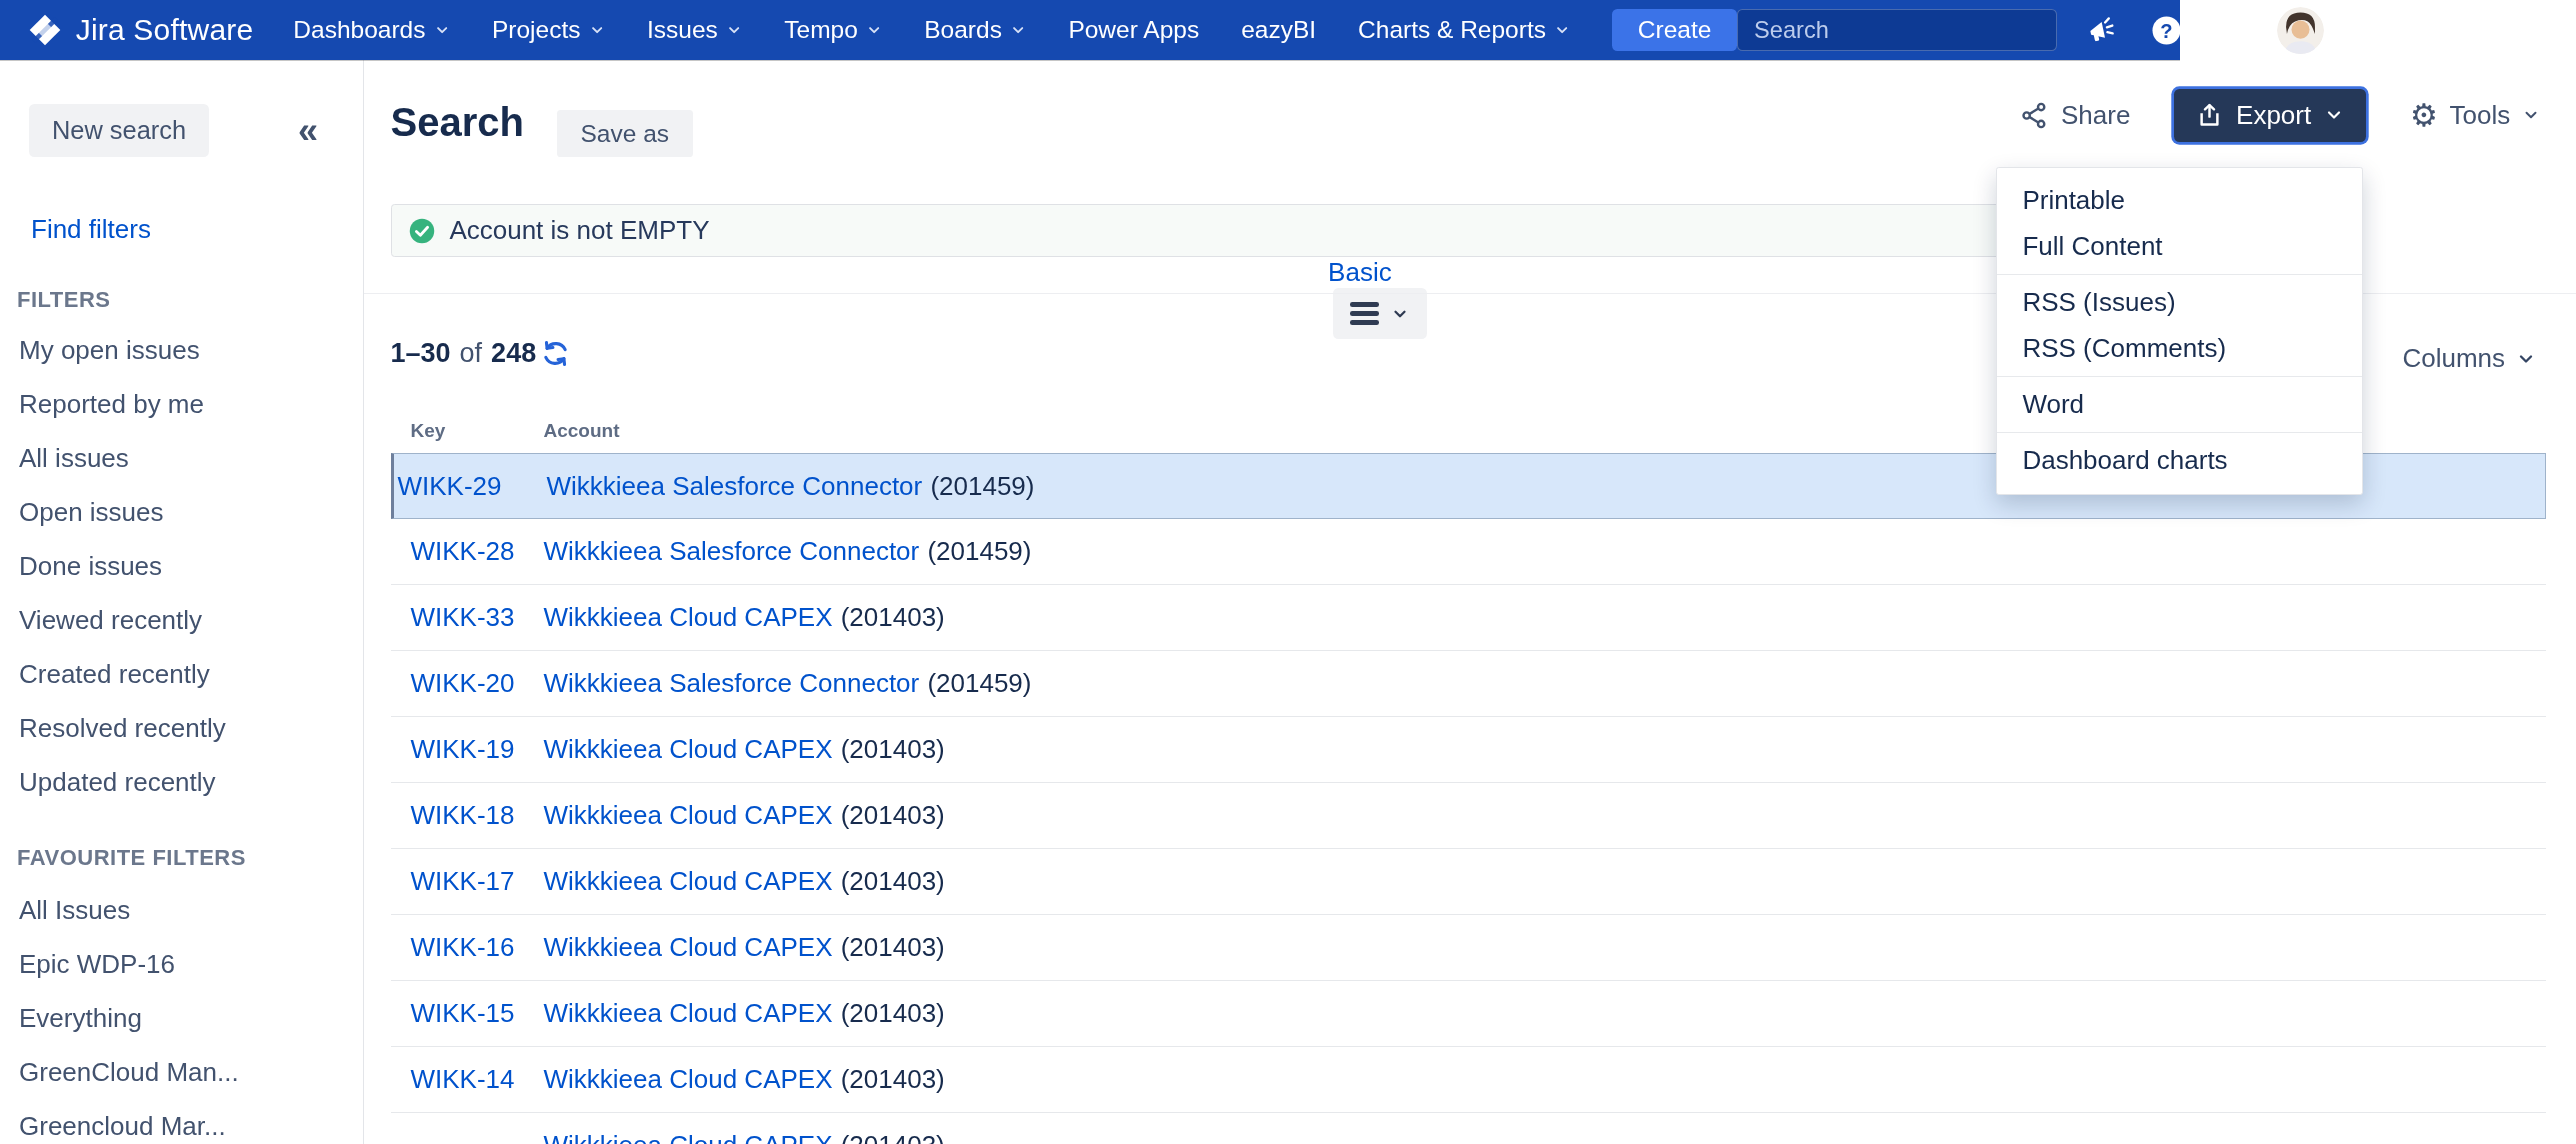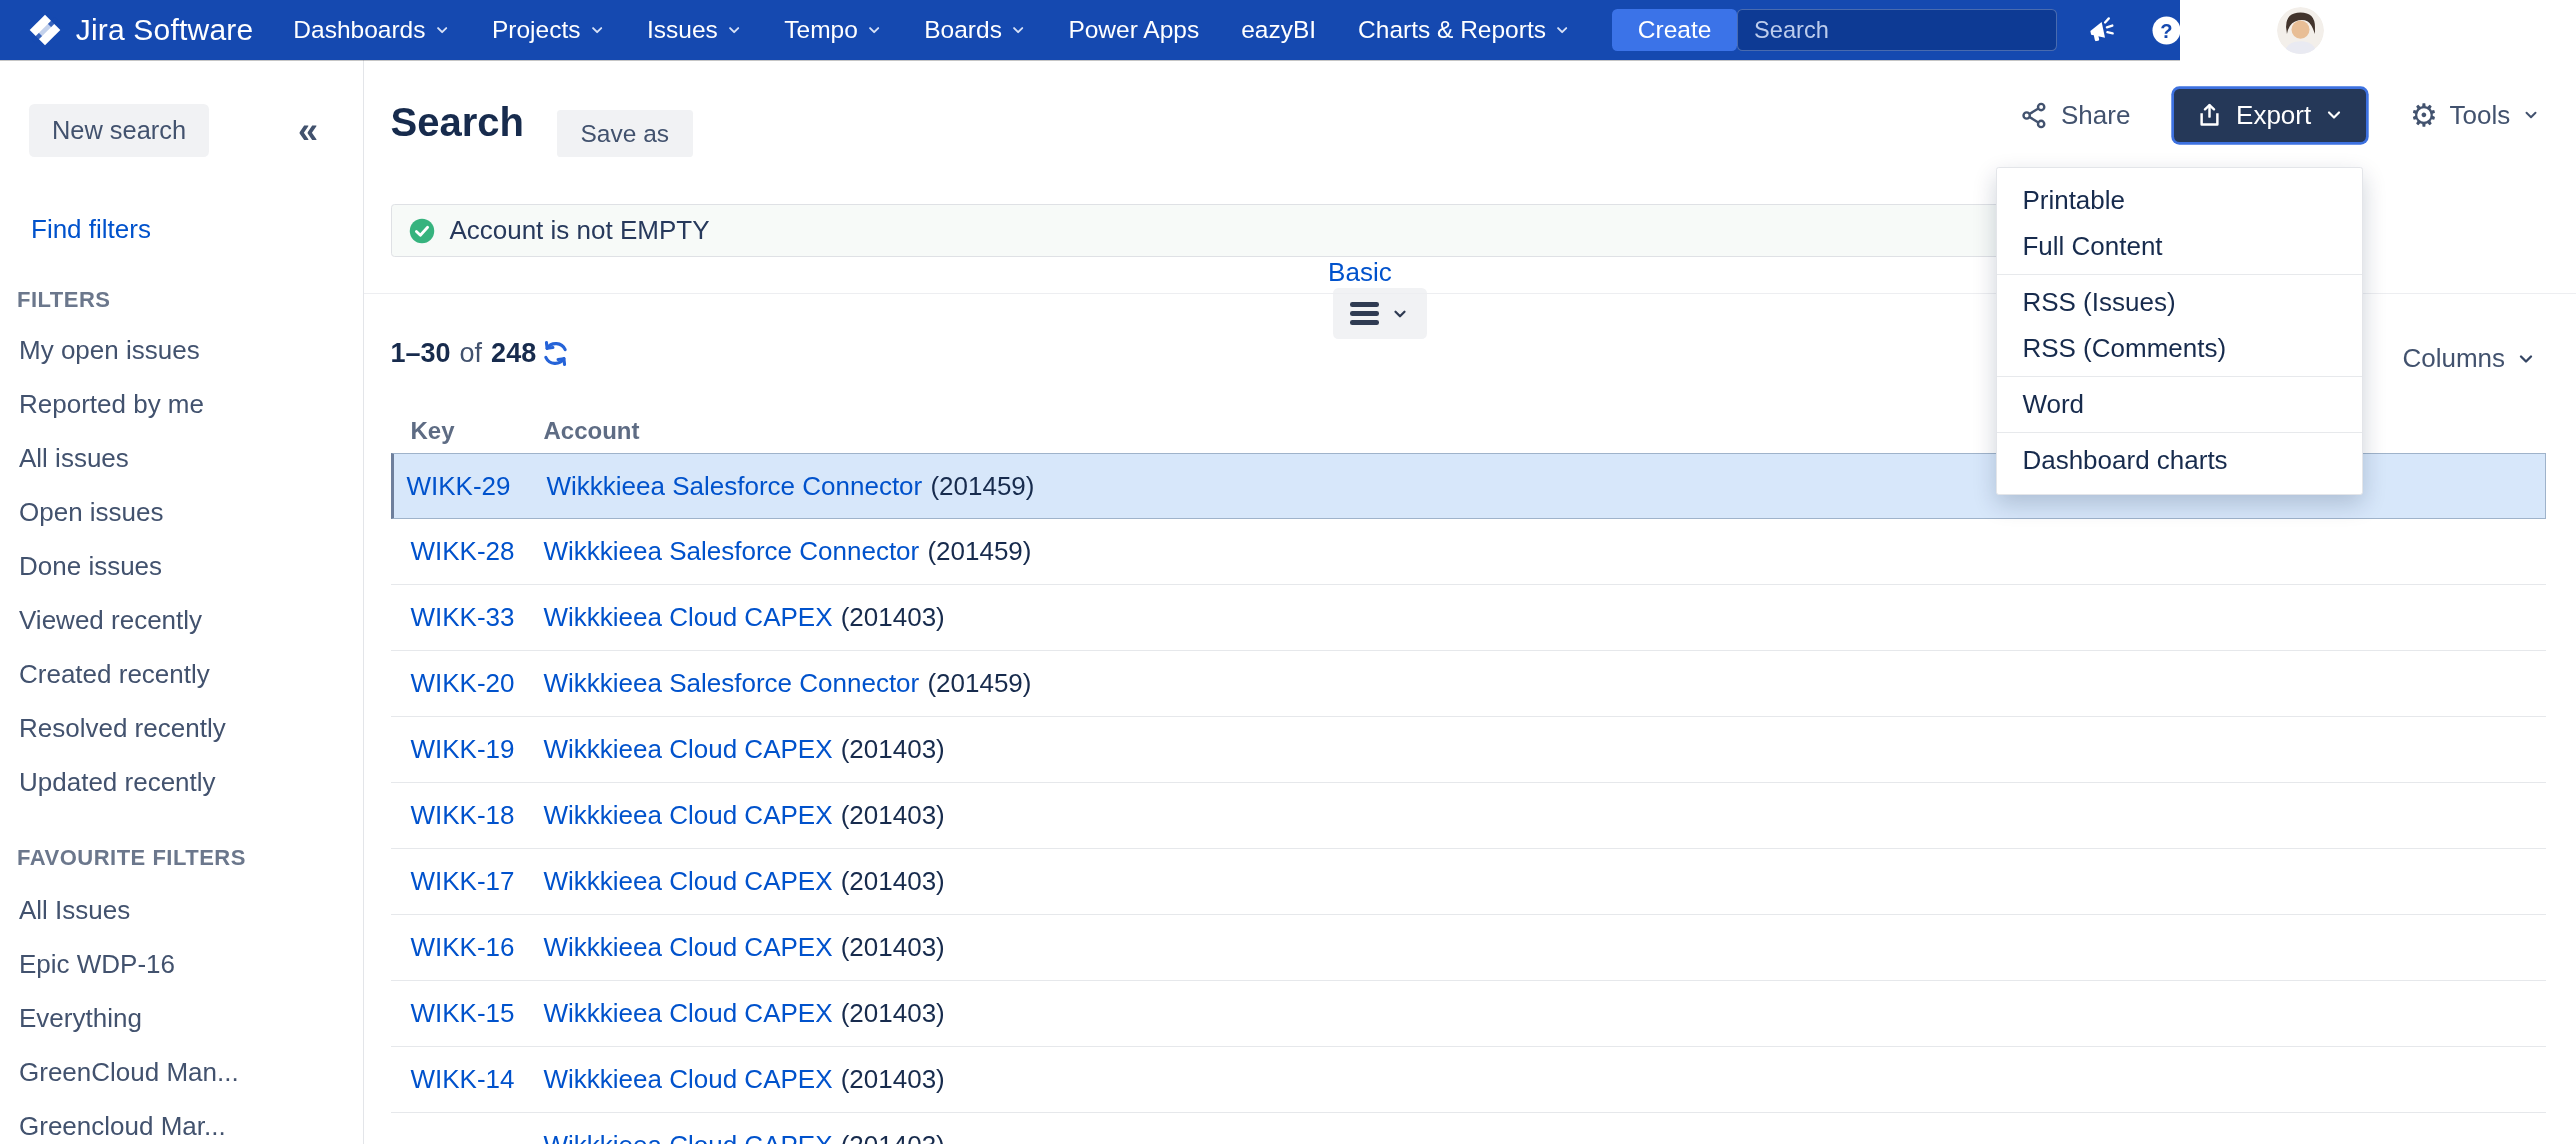--- a/index.html
+++ b/index.html
@@ -79,29 +79,29 @@
   .results-bar b { font-weight:700; color:var(--text_dark); }
   .results-bar .of { color:var(--text_muted); font-weight:400; padding:0 9px; }
   .refresh { margin-left:3.6px; display:flex; align-items:center; cursor:pointer; }
   .columns-btn { position:absolute; right:40px; top:283px; display:flex; align-items:center; gap:11px;
     font-size:26px; color:var(--text_muted); cursor:pointer; }
 
   
   .issue-table { position:absolute; left:24.5px; top:349px; width:2155px; }
   .t-head { display:flex; height:44px; align-items:center; }
   .t-head .h-key { width:153px; padding-left:20px; }
-  .t-head span { font-size:24px; font-weight:700; color:#5E6C84; }
+  .t-head span { font-size:19px; font-weight:700; color:#5E6C84; }
   .t-body .t-row { display:flex; align-items:center; height:66px; border-bottom:1.8px solid #E6E8EB;
     background:#fff; }
   .t-row .c-key { width:153px; padding-left:20px; flex:0 0 auto; }
   .t-row a { color:var(--link); font-size:26px; text-decoration:none; cursor:pointer; }
   .t-row .suffix { color:var(--text_dark); font-size:26px; margin-left:8.2px; }
   .t-row.selected { background:var(--selection_bg); border:0.9px solid #9FB3CA; border-left:3.6px solid #6E7F9C;
     border-bottom:0.9px solid #9FB3CA; }
-  .t-row.selected .c-key { padding-left:13px; }
+  .t-row.selected .c-key { padding-left:4px; }
 
   
   .export-menu { position:absolute; left:1996px; top:167px; width:367px; background:#fff;
     border:0.9px solid #E3E5E9; border-radius:2.7px; box-shadow:0 9px 23.6px rgba(9,30,66,.2);
     padding:5.4px 0; z-index:60; }
   .menu-group { padding:4.5px 0; }
   .menu-group + .menu-group { border-top:1.8px solid #E7E9EC; }
   .menu-item { position:relative; height:46px; display:flex; align-items:center; padding:0 25.4px;
     font-size:26px; color:var(--text_dark); cursor:pointer; white-space:nowrap; }
   .red-underline { position:absolute; left:16.3px; bottom:0px; width:242px; height:4.5px;

